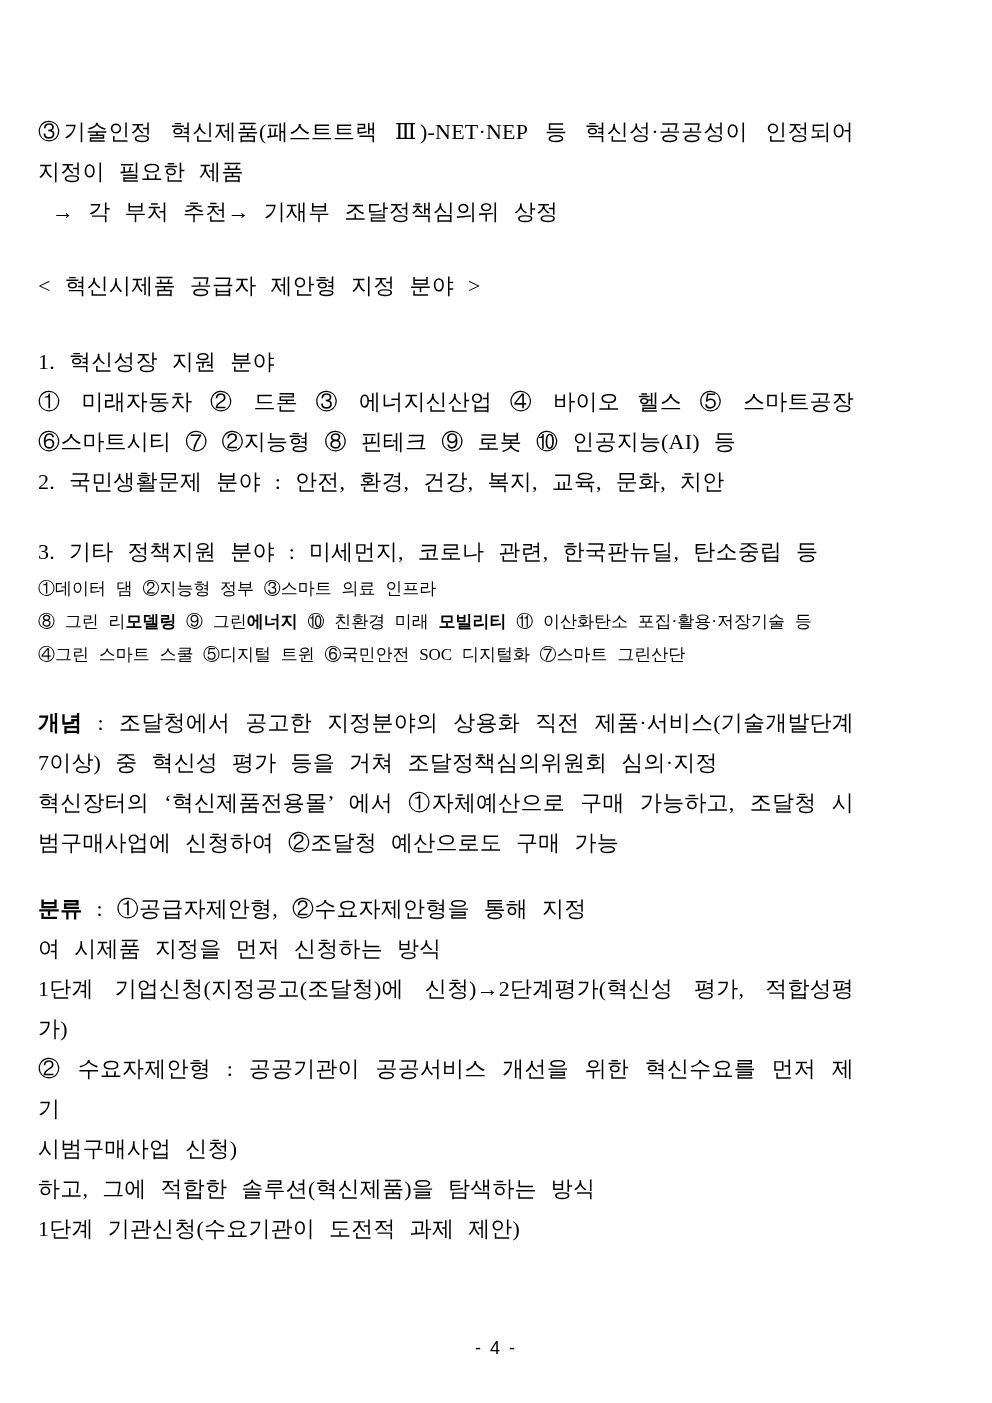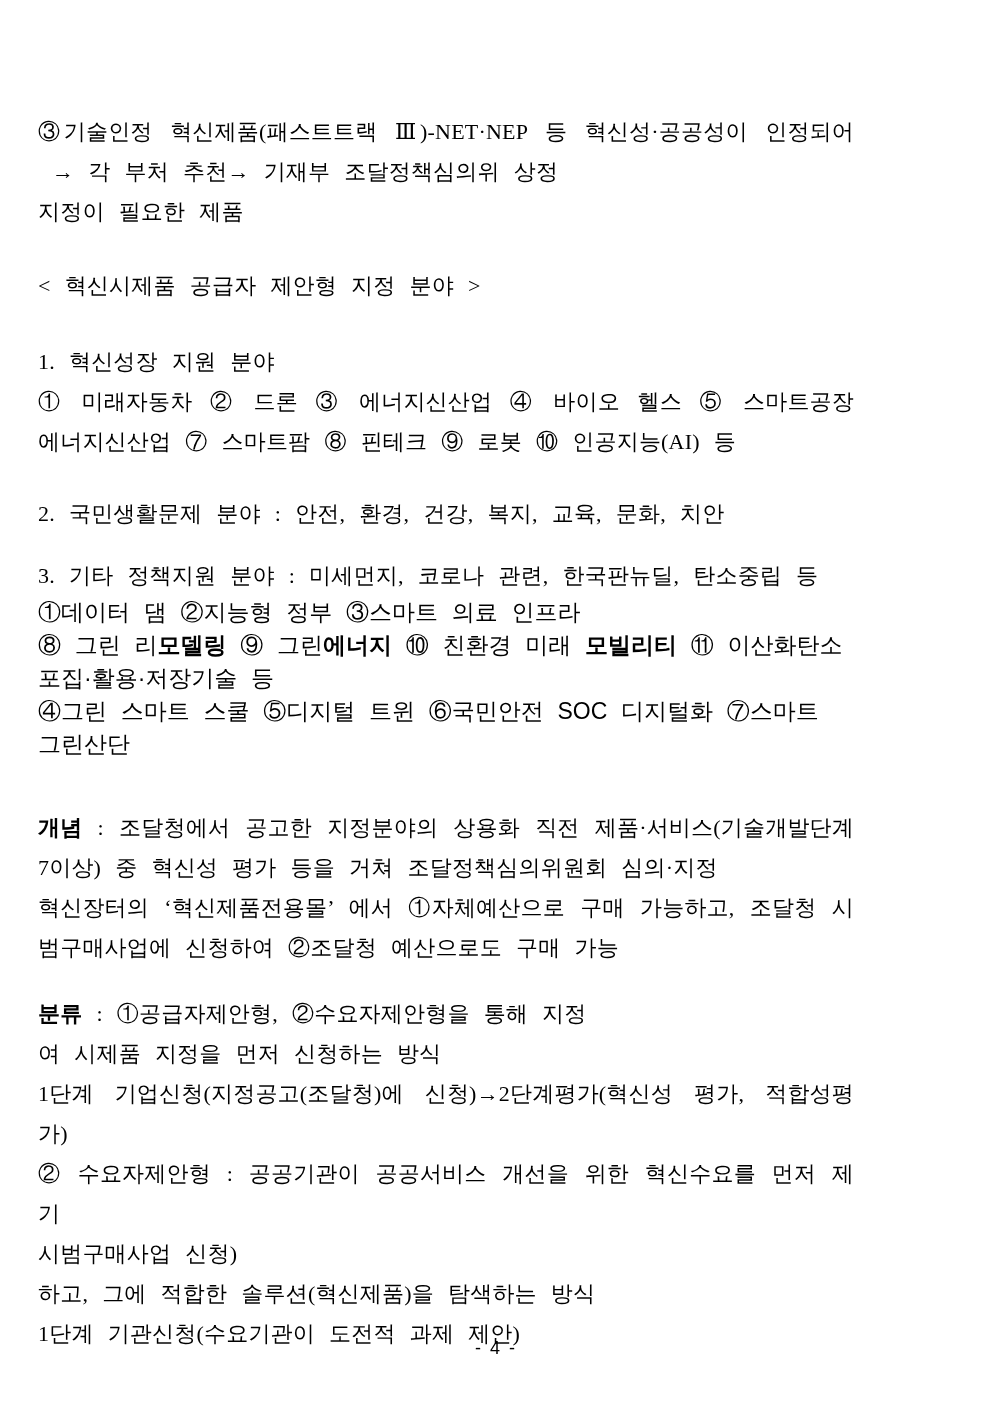--- a/index.html
+++ b/index.html
@@ -31,62 +31,62 @@
     text-align: justify;
     text-align-last: justify;
   }
   .indent {
     padding-left: 14px;
   }
   .lbl {
     font-weight: bold;
   }
   .sub {
-    font-family: Liberation Sans, sans-serif;
-    font-size: 23px;
+    font-family: Liberation Serif, serif;
+    font-size: 17px;
     line-height: 33px;
     word-spacing: 0.32em;
     letter-spacing: 0;
   }
   .b { font-weight: bold; }
   .mt-heading   { margin-top: 34px; }
   .mt-field1    { margin-top: 36px; }
-  .mt-field2    { margin-top: 32px; }
-  .mt-field3    { margin-top: 22px; }
-  .mt-concept   { margin-top: 47px; }
+  .mt-field2    { }
+  .mt-field3    { margin-top: 30px; }
+  .mt-concept   { margin-top: 32px; }
   .mt-class     { margin-top: 26px; }
   .footer {
     position: absolute;
     left: 0;
     top: 1336px;
     width: 992px;
     text-align: center;
     font-family: "Liberation Sans", "DejaVu Sans", sans-serif;
     font-size: 18px;
     line-height: 24px;
     letter-spacing: 2px;
   }
 </style>
 </head>
 <body>
 
 <div class="page">
 
   <div>
     <div class="ln just">③기술인정 혁신제품(패스트트랙 Ⅲ)-NET·NEP 등 혁신성·공공성이 인정되어</div>
+    <div class="ln">지정이 필요한 제품</div>
     <div class="ln indent">→ 각 부처 추천→ 기재부 조달정책심의위 상정</div>
-    <div class="ln">지정이 필요한 제품</div>
   </div>
 
   <div class="ln mt-heading">&lt; 혁신시제품 공급자 제안형 지정 분야 &gt;</div>
 
   <div class="mt-field1">
     <div class="ln">1. 혁신성장 지원 분야</div>
     <div class="ln just">① 미래자동차 ② 드론 ③ 에너지신산업 ④ 바이오 헬스 ⑤ 스마트공장</div>
-    <div class="ln">에너지신산업 ⑦ 스마트팜 ⑧ 핀테크 ⑨ 로봇 ⑩ 인공지능(AI) 등</div>
+    <div class="ln">⑥스마트시티 ⑦ ②지능형 ⑧ 핀테크 ⑨ 로봇 ⑩ 인공지능(AI) 등</div>
   </div>
 
   <div class="mt-field2">
     <div class="ln">2. 국민생활문제 분야 : 안전, 환경, 건강, 복지, 교육, 문화, 치안</div>
   </div>
 
   <div class="mt-field3">
     <div class="ln">3. 기타 정책지원 분야 : 미세먼지, 코로나 관련, 한국판뉴딜, 탄소중립 등</div>
     <div class="sub">①데이터 댐 ②지능형 정부 ③스마트 의료 인프라</div>
     <div class="sub"><span>⑧ 그린 리</span><span class="b">모델링</span><span> ⑨ 그린</span><span class="b">에너지</span><span> ⑩ 친환경 미래 </span><span class="b">모빌리티</span><span> ⑪ 이산화탄소 포집·활용·저장기술 등</span></div>

